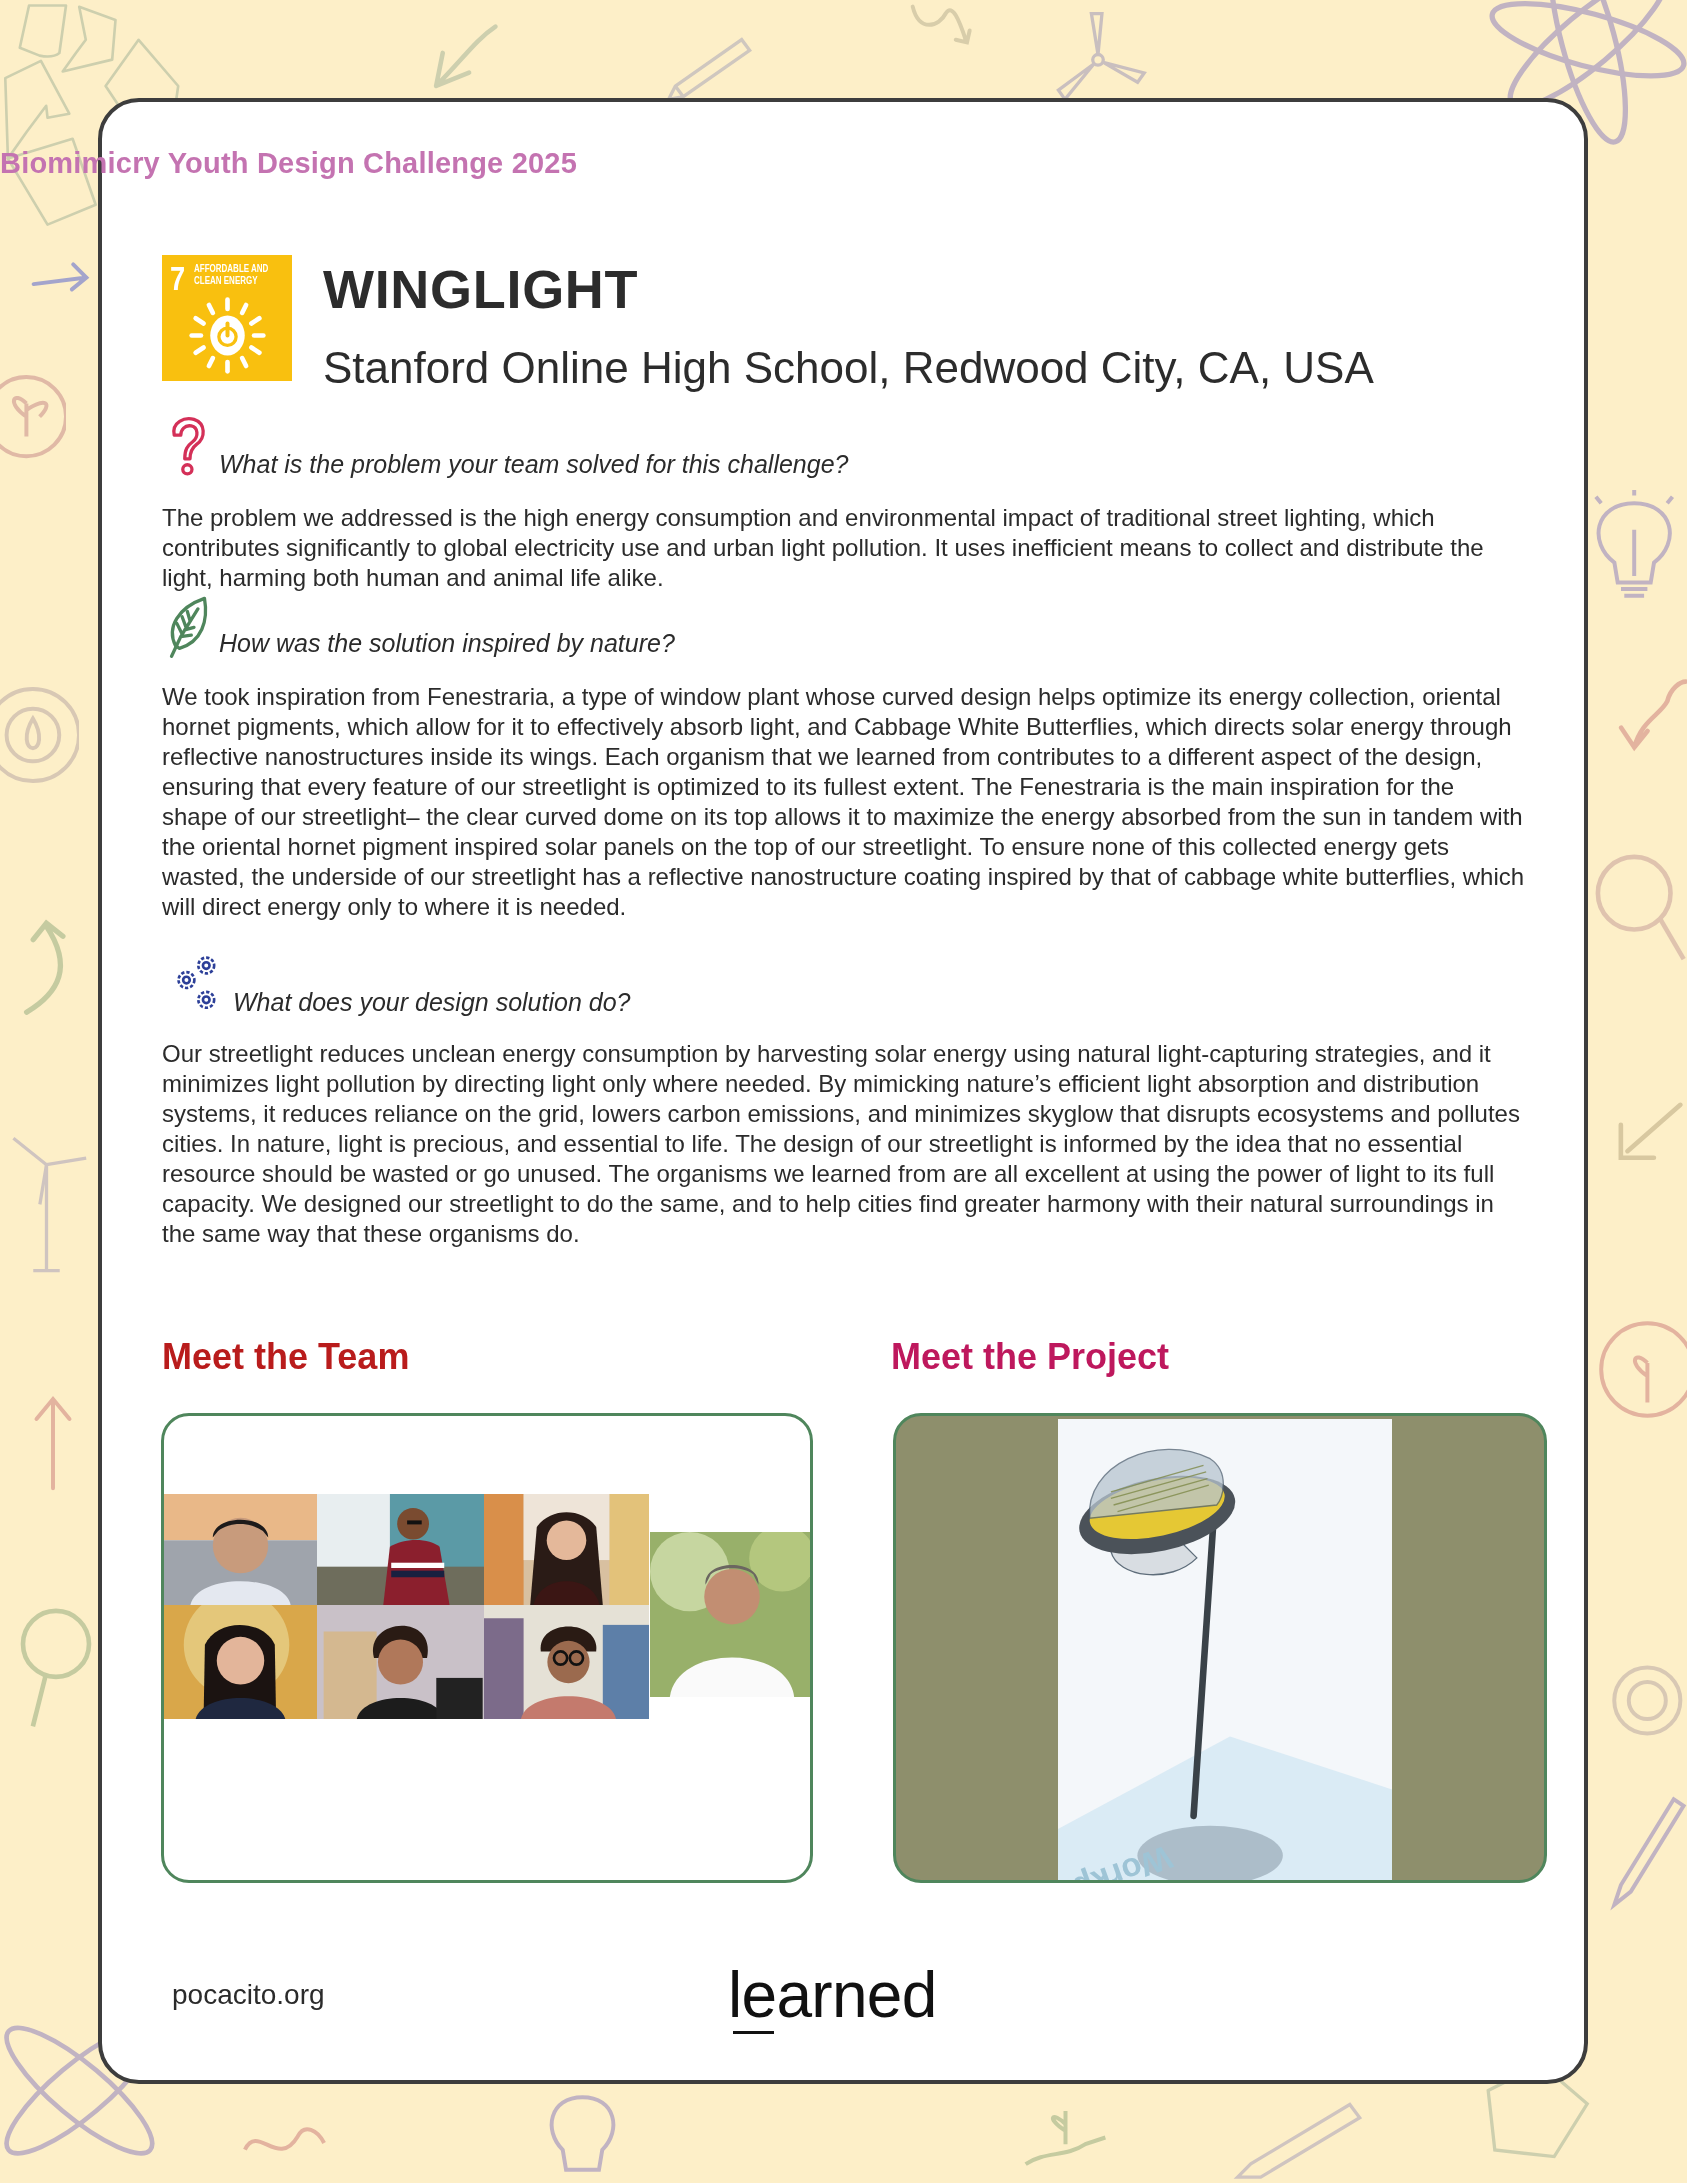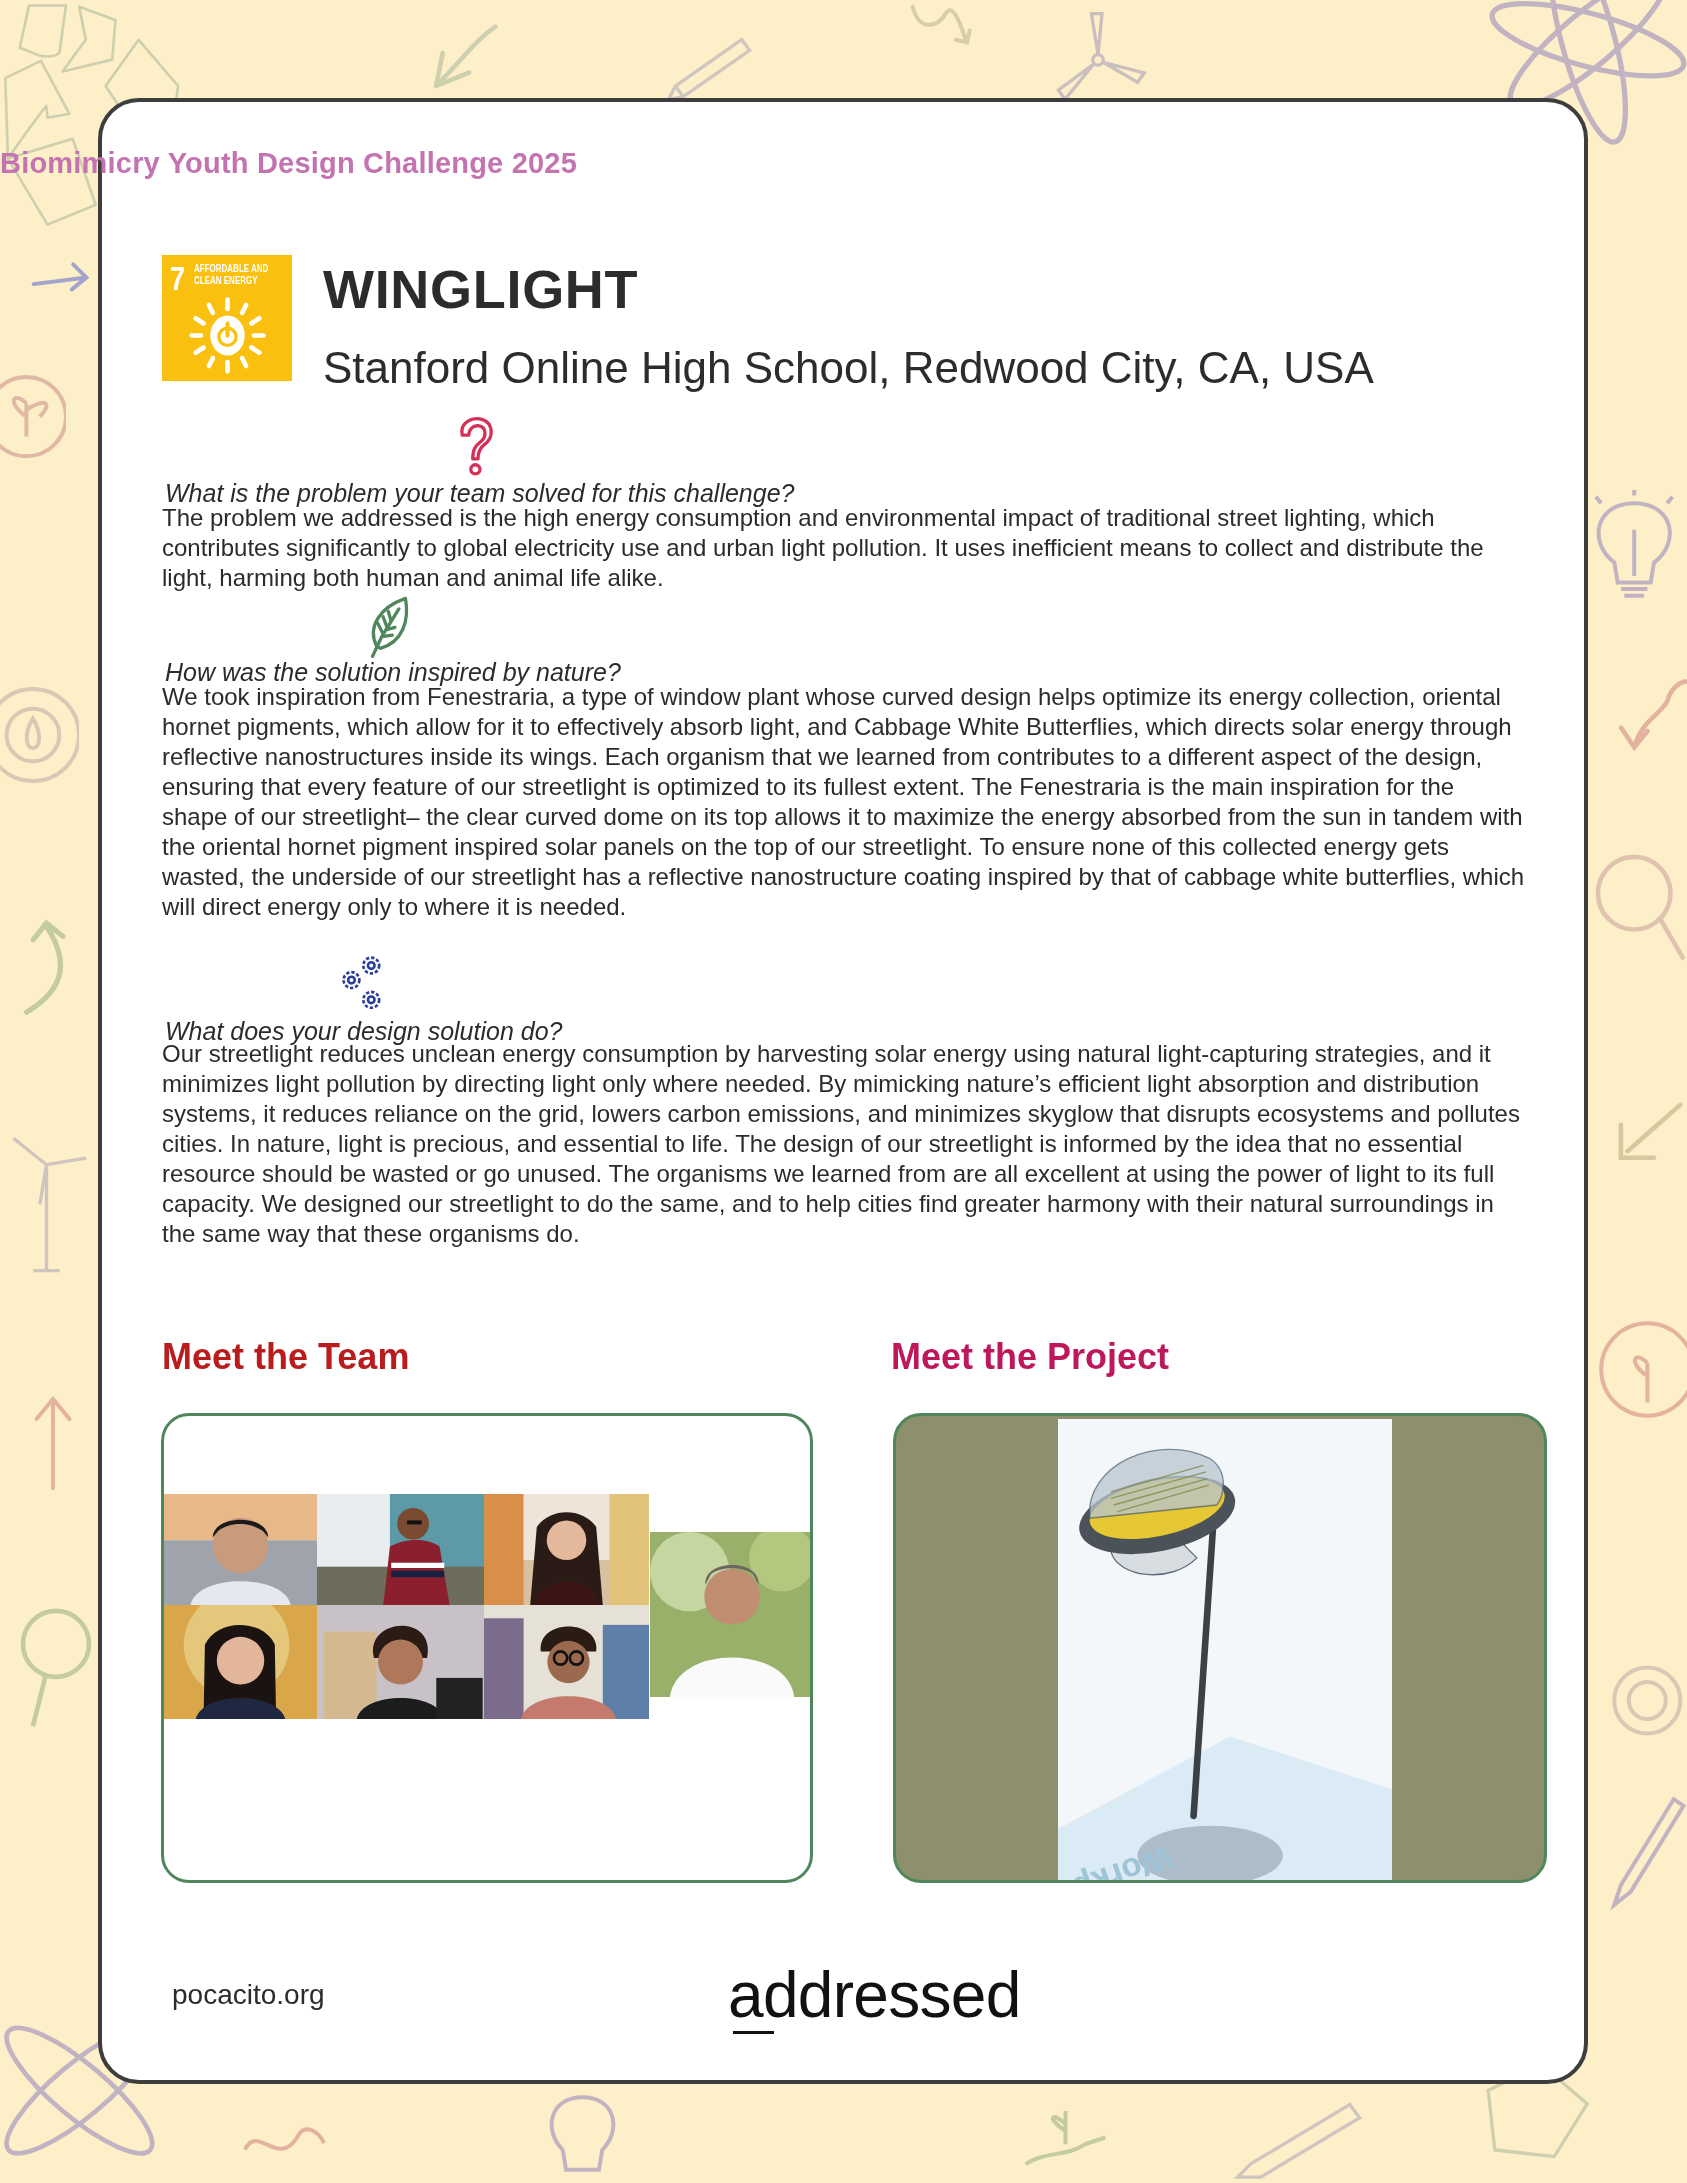--- a/index.html
+++ b/index.html
@@ -25,21 +25,21 @@
   }
   .sdg-num { position: absolute; left: 8px; top: 4px; font-size: 34px; font-weight: bold; font-family: "Liberation Sans", sans-serif; transform: scaleX(0.8); transform-origin: left; }
   .sdg-label { position: absolute; left: 32px; top: 8px; font-size: 10px; font-weight: bold; line-height: 12px; transform: scaleX(0.8); transform-origin: left; width: 93px; }
   .sdg-sun { position: absolute; left: 26.5px; top: 42px; width: 77px; height: 77px; }
   .project-title {
     position: absolute; left: 323px; top: 258px; font-size: 54px; font-weight: bold; color: #2c2c2c; letter-spacing: 0.7px;
   }
   .school {
     position: absolute; left: 323px; top: 343px; font-size: 44px; color: #2c2c2c;
   }
-  .q-row { position: absolute; left: 165px; display: flex; align-items: center; flex-direction: column; }
+  .q-row { position: absolute; left: 165px; display: flex; align-items: flex-end; }
   .q-icon { width: 50px; height: 64px; margin-right: 4px; }
   .q-text { font-style: italic; font-size: 25px; color: #2b2b2b; }
   .para {
     position: absolute; left: 162px; width: 1363px;
     font-size: 24px; line-height: 30px; color: #2b2b2b; margin-top: 8px;
   }
   .section-head { position: absolute; top: 1336px; font-size: 36px; font-weight: bold; }
   .team-head { left: 162px; color: #b91c1c; }
   .project-head { left: 891px; color: #be185d; }
   .frame {
@@ -339,15 +339,15 @@
         <line x1="80" y1="110" x2="220" y2="70"></line>
           <line x1="80" y1="120" x2="224" y2="80"></line>
           <line x1="84" y1="130" x2="226" y2="90"></line>
           <line x1="90" y1="140" x2="228" y2="100"></line>
       </g>
     </svg>
   </div>
 </div>
 
 <div class="footer-url">pocacito.org</div>
-<div class="footer-logo">addressed</div>
+<div class="footer-logo">learned</div>
 <div class="footer-logo-underline"></div>
 
 
 </body></html>

